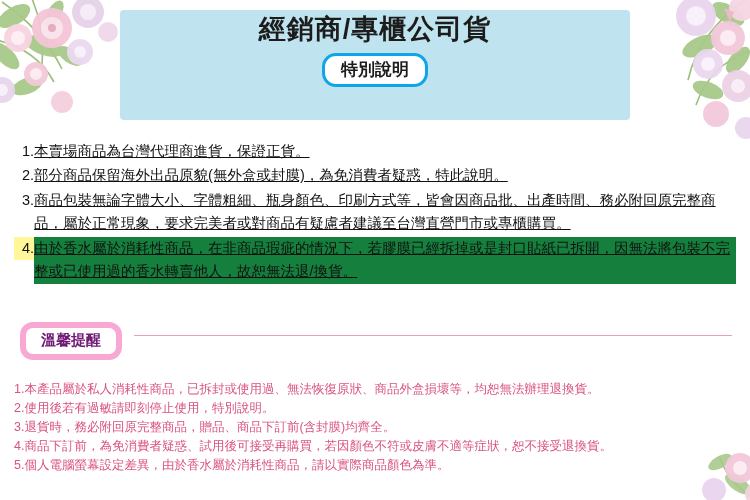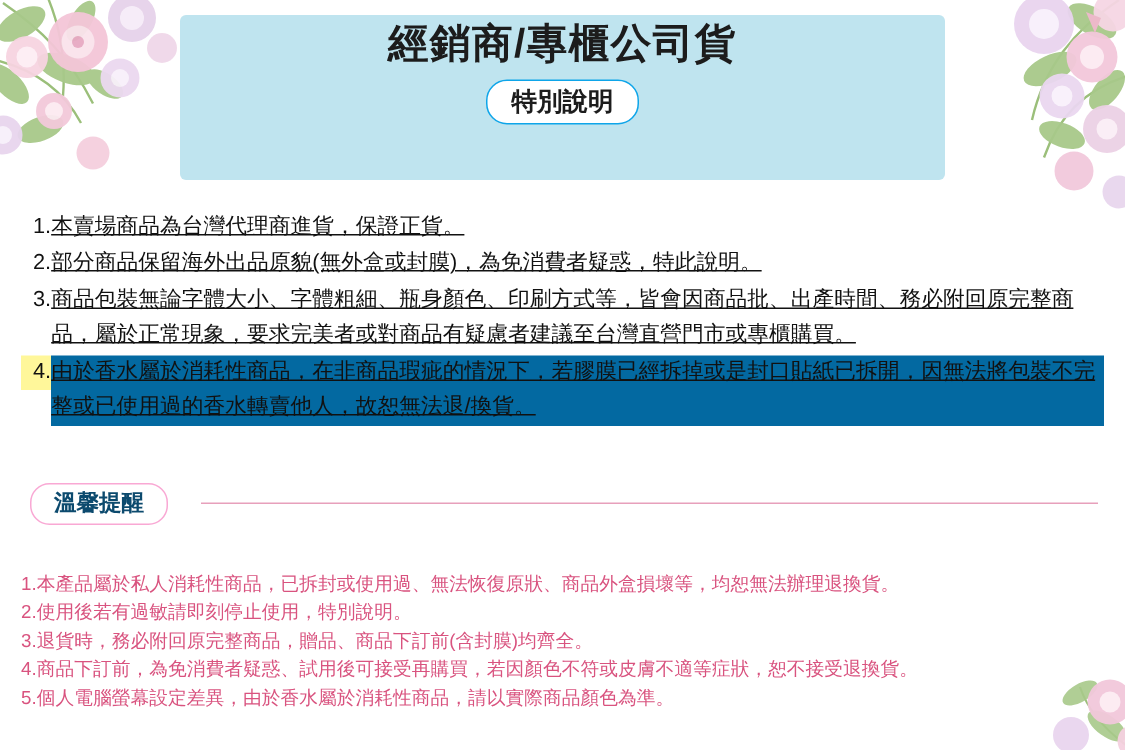--- a/index.html
+++ b/index.html
@@ -42,21 +42,21 @@
     letter-spacing: 1px;
     line-height: 1.15;
   }
   .header-sub-wrap {
     margin-top: 8px;
     display: flex;
     justify-content: center;
   }
   .header-sub {
     background: #ffffff;
-    border: 1px solid #0ea5e9;
+    border: 3px solid #0ea5e9;
     border-radius: 14px;
     padding: 2px 16px 3px;
     font-size: 17px;
     font-weight: bold;
     color: #1c1c1c;
   }
 
   
   .notice {
     position: absolute;
@@ -77,43 +77,43 @@
     padding-left: 8px;
     padding-right: 0px;
     white-space: nowrap;
   }
   .notice-text {
     flex: 1 1 auto;
     text-align: left;
     text-decoration: underline;
   }
   .hl {
-    background: #0369a1;
+    background: #15803d;
   }
   .notice-item.highlight .notice-num { background: #fff79a; }
 
   
   .reminder-head {
     position: absolute;
     top: 322px;
     left: 14px;
     width: 722px;
     height: 26px;
   }
   .reminder-pill {
     position: absolute;
     left: 6px;
     top: 0;
     background: #ffffff;
-    border: 1px solid #f9a8d4;
+    border: 6px solid #f9a8d4;
     border-radius: 13px;
     padding: 3px 15px 4px;
     font-size: 15px;
     font-weight: bold;
-    color: #0c4a6e;
+    color: #701a75;
     z-index: 2;
   }
   .reminder-rule {
     position: absolute;
     left: 120px;
     right: 4px;
     top: 13px;
     height: 1px;
     background: #e7a0bb;
   }

